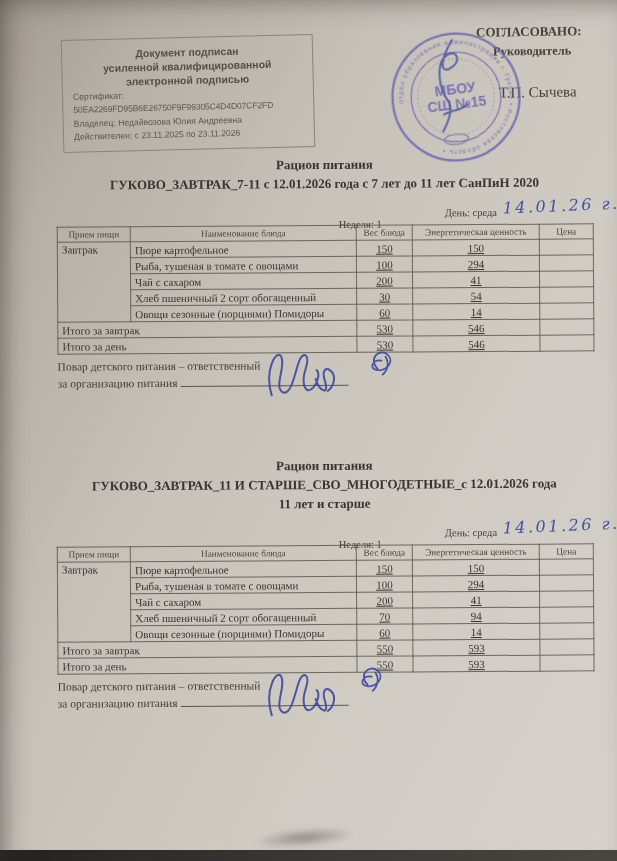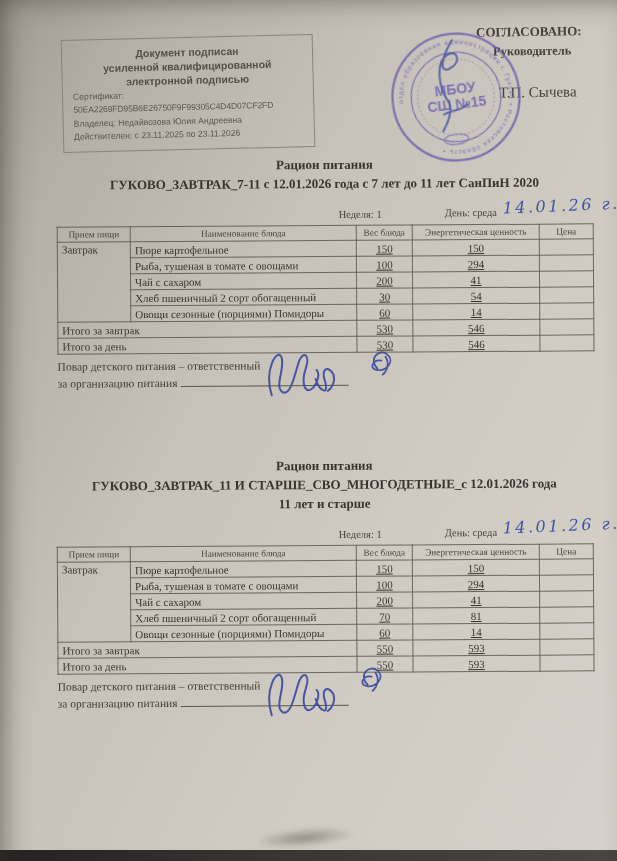--- a/index.html
+++ b/index.html
@@ -34,21 +34,21 @@
   .ruk  { position:absolute; left:493px; top:44px; font-size:12.5px; font-weight:bold; color:#474239; transform:rotate(-0.8deg);}
   .sych { position:absolute; left:499px; top:84px; font-size:15px; font-weight:normal; color:#474239; transform:rotate(-0.8deg);}
   .stamp { position:absolute; left:386px; top:27px; width:140px; height:140px;
     opacity:.88; filter:blur(.3px); transform:rotate(-7deg); }
 
   
   .section { position:absolute; left:57px; width:536px; transform:rotate(-0.35deg); }
   .sec1 { top:155px; } .sec2 { top:456px; }
   .title { text-align:center; font-weight:bold; font-size:13px; line-height:19px; color:#38342e; }
   .meta { position:relative; height:20px; margin-top:12px; font-size:10.5px; color:#46413a; }
-  .meta .week { position:absolute; left:282px; top:4px;text-align:right; }
+  .meta .week { position:absolute; left:282px; top:14px;text-align:right; }
   .meta .day  { position:absolute; left:388px; top:3px; }
   .hand { position:absolute; left:446px; top:-9px; width:210px; z-index:3;
     font-family:"DejaVu Serif", serif; font-style:italic; font-size:16px;
     letter-spacing:2.5px; color:#3f51a5; transform:rotate(-2deg); white-space:nowrap; }
 
   table.menu { width:536px; border-collapse:collapse; table-layout:fixed;
     font-size:11px; color:#3a352e; background:transparent; }
   table.menu th, table.menu td { border:1px solid rgba(85,79,68,.8); }
   table.menu th { font-weight:normal; font-size:9.3px; padding:2px 1px; color:#4a453d; }
   table.menu td { height:16px; padding:1px 4px; }
@@ -218,21 +218,21 @@
       </tr>
       <tr>
         <td>Чай с сахаром</td>
         <td class="num">200</td>
         <td class="num">41</td>
         <td class="num"></td>
       </tr>
       <tr>
         <td>Хлеб пшеничный 2 сорт обогащенный</td>
         <td class="num">70</td>
-        <td class="num">81</td>
+        <td class="num">94</td>
         <td class="num"></td>
       </tr>
       <tr>
         <td>Овощи сезонные (порциями) Помидоры</td>
         <td class="num">60</td>
         <td class="num">14</td>
         <td class="num"></td>
       </tr>
       <tr>
         <td class="tot" colspan="2">Итого за завтрак</td>

